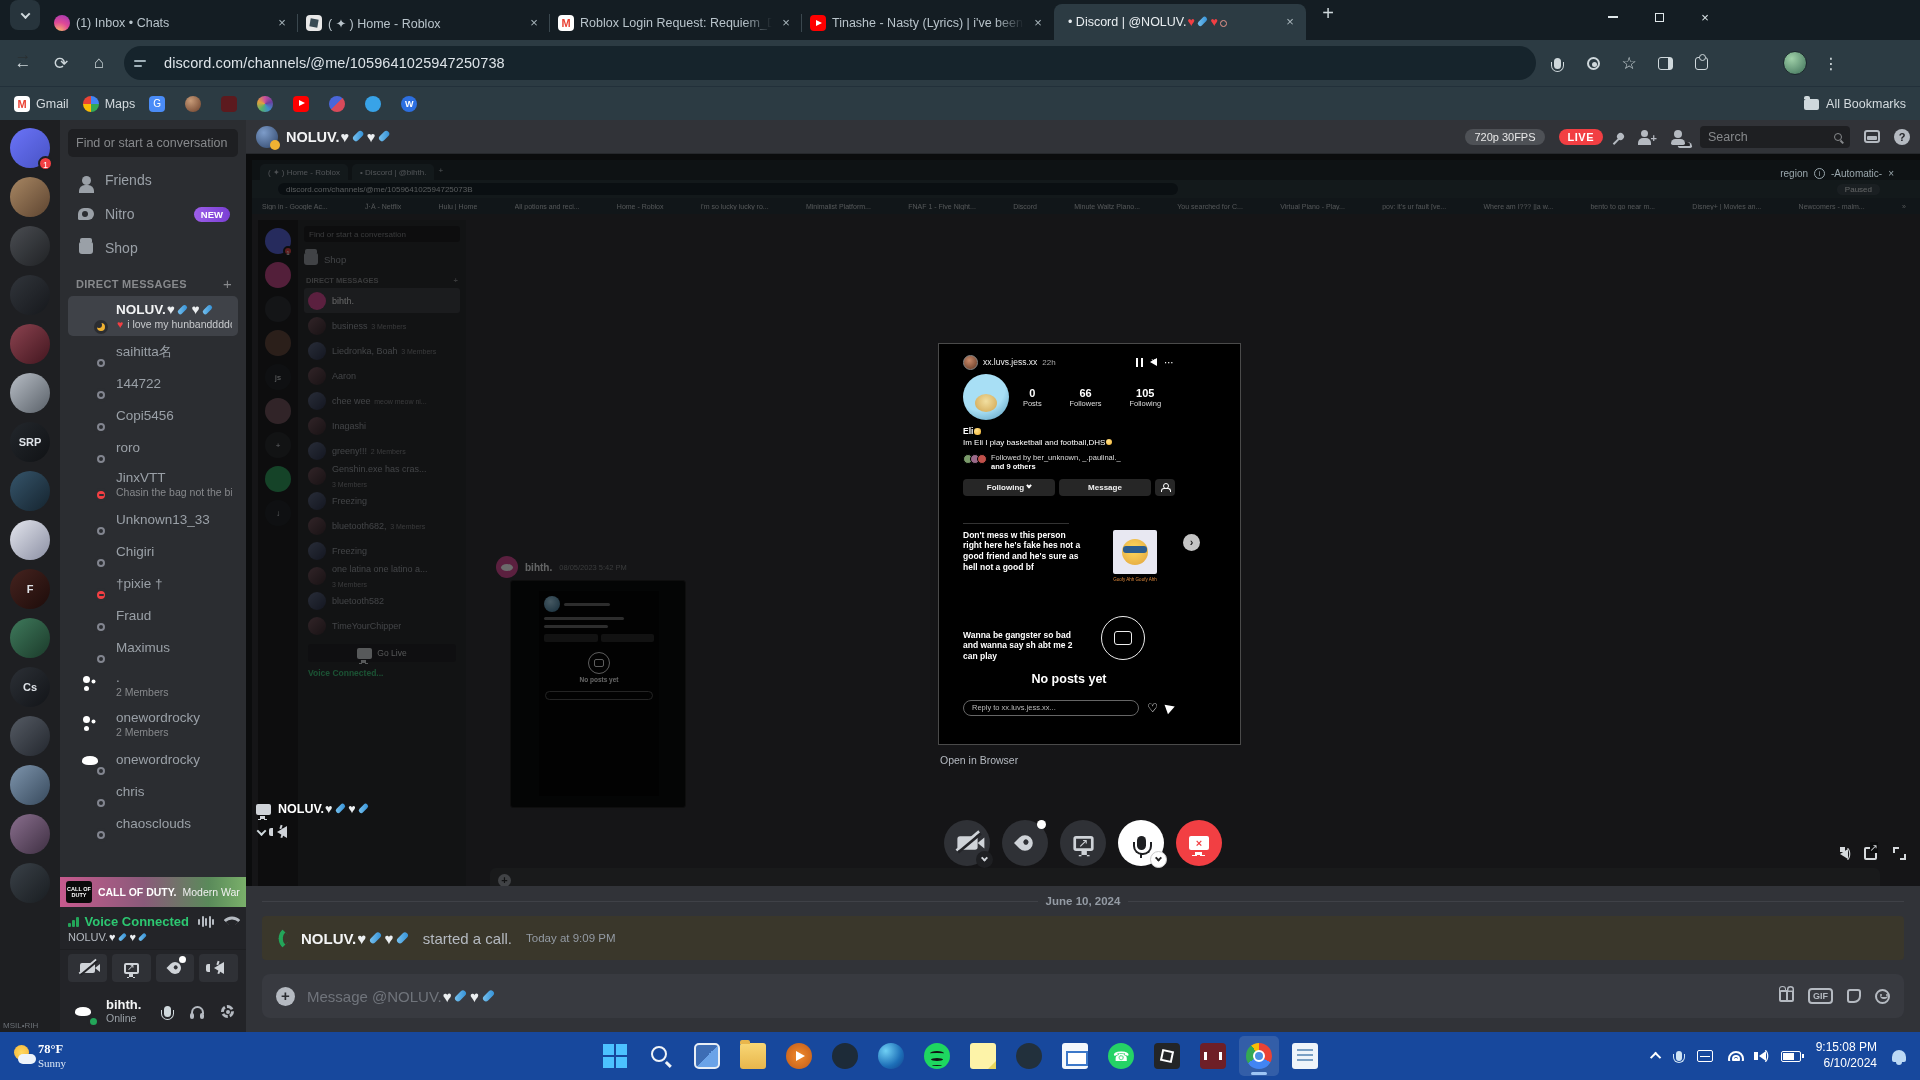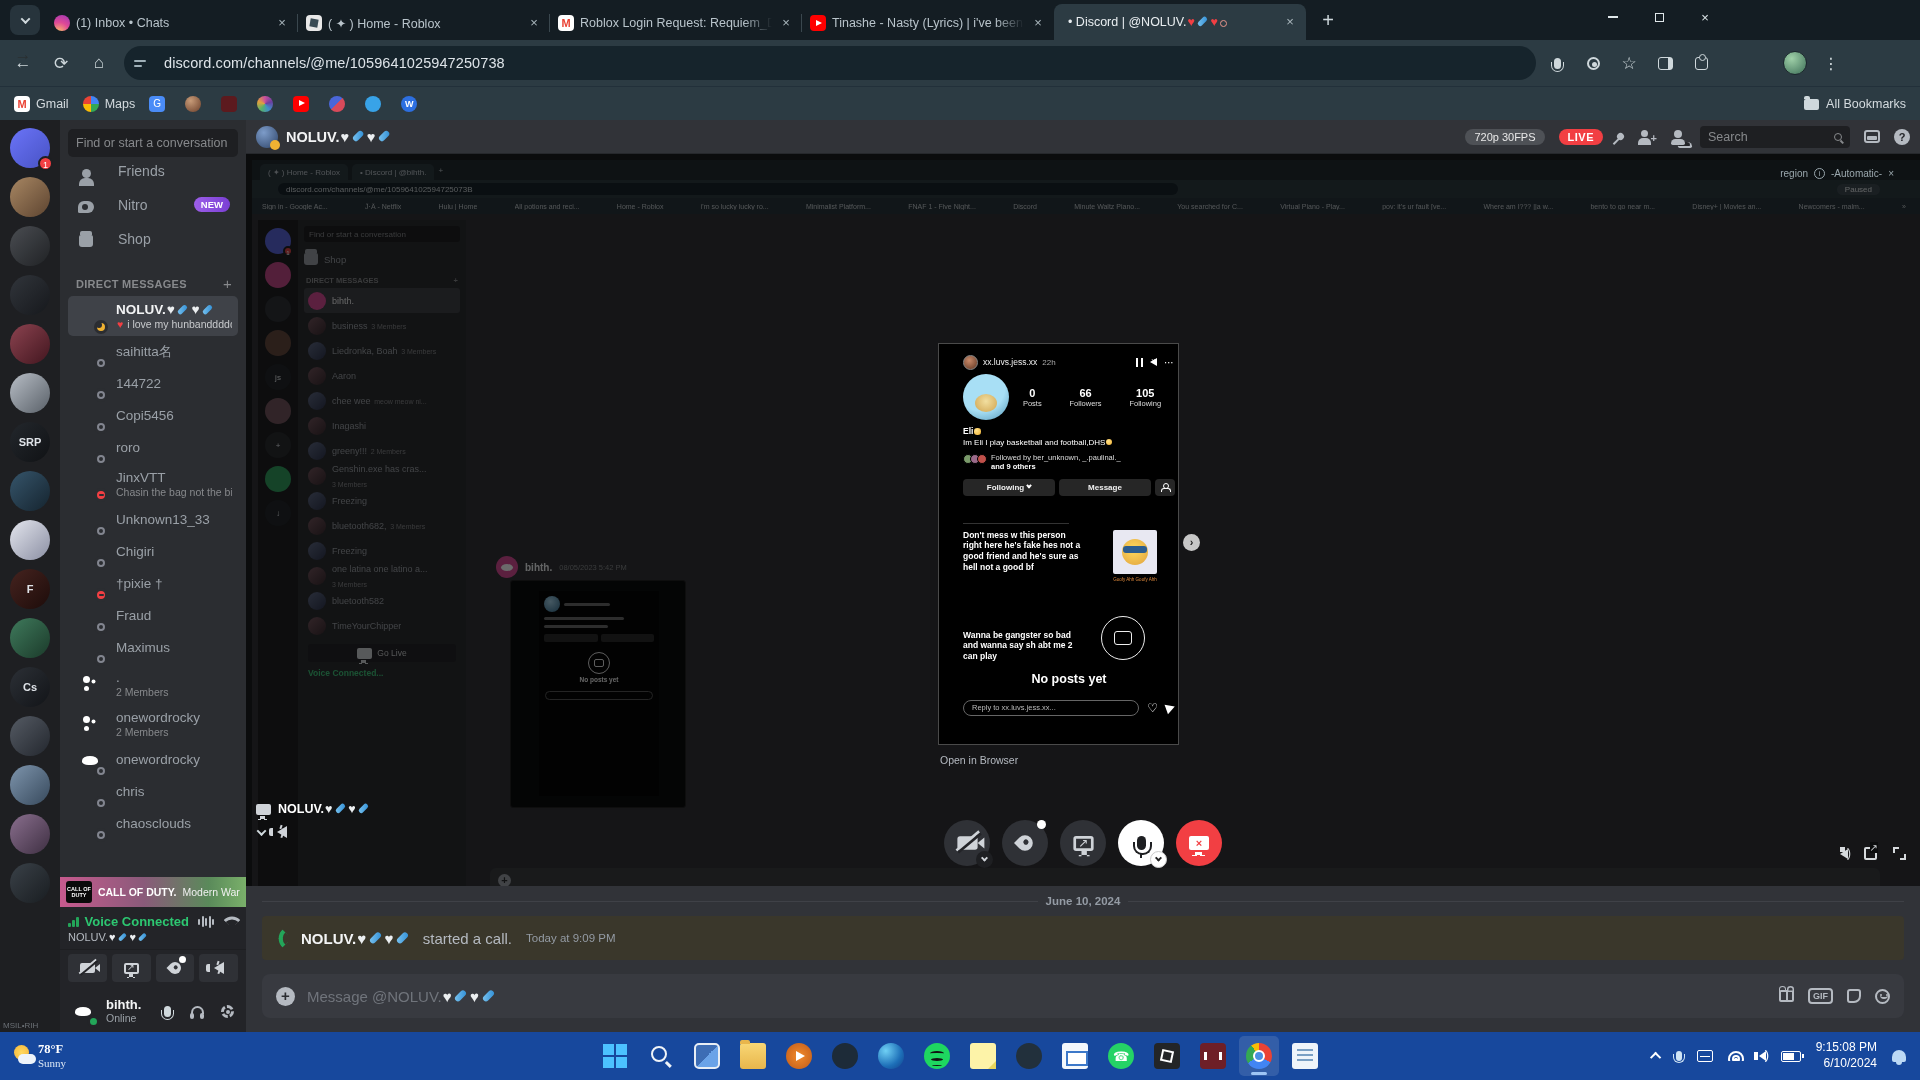--- a/index.html
+++ b/index.html
@@ -10,21 +10,21 @@
   
   .em{font-style:normal;}
   .em.hw{color:#eceff1;margin:0 1px;}
   .em.hr{color:#f23f43;margin:0 1px;}
   .em.pill{display:inline-block;width:.85em;height:.4em;border-radius:.5em;
     background:linear-gradient(135deg,#7cc4ef,#2f8ed6);transform:rotate(-45deg);margin:0 .12em;vertical-align:15%;}
   .em.ring{display:inline-block;width:.55em;height:.55em;border:.13em solid #e8958c;border-radius:50%;vertical-align:-5%;margin:0 .1em;}
   .em.face{display:inline-block;width:.75em;height:.75em;background:radial-gradient(circle at 35% 35%,#ffe08a,#f0b232);border-radius:50%;vertical-align:-5%;margin:0 .1em;}
 
   
-  .tabbar{position:absolute;left:0;top:0;width:1728px;height:40px;background:#141d23;display:flex;align-items:flex-end;}
+  .tabbar{position:absolute;left:0;top:0;width:1728px;height:40px;background:#141d23;display:flex;}
   .tabsearch{width:30px;height:30px;margin:0 6px 5px 10px;border-radius:8px;background:#27343c;display:flex;align-items:center;justify-content:center;}
   .chev{display:inline-block;width:7px;height:7px;border-right:2px solid #cfd8dc;border-bottom:2px solid #cfd8dc;transform:rotate(45deg) translate(-1px,-1px);}
   .tabs{display:flex;height:40px;align-items:flex-end;}
   .tab{width:252px;height:34px;display:flex;align-items:center;padding:0 8px;color:#b9c4cb;border-radius:8px 8px 0 0;position:relative;}
   .tab + .tab::before{content:"";position:absolute;left:-1px;top:8px;height:18px;width:1px;background:#3a474e;}
   .tab.active{background:#2c3b43;color:#e9eef1;height:36px;}
   .tab.active::before,.tab.active + .tab::before{display:none;}
   .tab-title{white-space:nowrap;overflow:hidden;flex:1;font-size:12.5px;margin:0 6px;mask-image:linear-gradient(90deg,#000 85%,transparent);-webkit-mask-image:linear-gradient(90deg,#000 85%,transparent);}
   .tab-close{width:16px;height:16px;border-radius:50%;text-align:center;line-height:15px;font-size:13px;color:#aab7bd;}
   .fav{width:16px;height:16px;border-radius:4px;flex:none;position:relative;}
@@ -95,21 +95,21 @@
   .rail-item{position:relative;width:40px;height:40px;flex:none;}
   .rail-circle{width:40px;height:40px;border-radius:50%;overflow:hidden;display:flex;align-items:center;justify-content:center;font-size:11px;color:#dfe3e8;font-weight:bold;}
   .rail-badge{position:absolute;right:-3px;bottom:-3px;min-width:15px;height:15px;background:#f23f43;border-radius:8px;border:2.5px solid #1e1f22;color:#fff;font-size:9px;text-align:center;line-height:15px;padding:0 2px;}
   .rail-badge:empty{display:none;}
   .rail-text:empty{display:none;}
   .corner-note{position:absolute;left:3px;bottom:2px;font-size:8px;color:#6b7076;}
 
   .sidebar{width:186px;background:#2b2d31;display:flex;flex-direction:column;flex:none;}
   .sb-search{margin:9px 8px 6px;height:28px;background:#1e1f22;border-radius:5px;color:#87898c;font-size:12.5px;display:flex;align-items:center;padding:0 8px;white-space:nowrap;overflow:hidden;}
   .sb-nav{display:flex;flex-direction:column;padding:0 8px;}
-  .sb-nav-item{height:34px;border-radius:5px;display:flex;align-items:flex-start;color:#9aa0a7;gap:22px;padding:0 8px;font-size:14px;position:relative;}
+  .sb-nav-item{height:34px;border-radius:5px;display:flex;align-items:center;color:#9aa0a7;gap:9px;padding:0 8px;font-size:14px;position:relative;}
   .sb-nav-ic{width:20px;height:20px;display:flex;align-items:center;justify-content:center;}
   .ppl{width:9px;height:9px;background:#9aa0a7;border-radius:50%;position:relative;}
   .ppl::after{content:"";position:absolute;left:-3px;top:9px;width:15px;height:8px;background:#9aa0a7;border-radius:6px 6px 0 0;}
   .nitro-ic{width:16px;height:12px;background:#9aa0a7;border-radius:8px 8px 8px 2px;position:relative;}
   .nitro-ic::after{content:"";position:absolute;left:4px;top:3px;width:6px;height:6px;background:#2b2d31;border-radius:50%;}
   .shop-ic{width:14px;height:12px;background:#9aa0a7;border-radius:2px 2px 3px 3px;position:relative;}
   .shop-ic::before{content:"";position:absolute;top:-4px;left:1px;width:12px;height:4px;background:#9aa0a7;border-radius:2px 2px 0 0;}
   .badge-new{position:absolute;right:8px;background:linear-gradient(90deg,#9c5ee8,#7a3fd4);color:#fff;font-size:9.5px;font-weight:bold;border-radius:8px;padding:2px 7px;margin-left:24px;}
   .dm-head{display:flex;align-items:center;justify-content:space-between;color:#87898c;font-size:11px;font-weight:bold;letter-spacing:.3px;padding:10px 14px 4px 16px;}
   .dm-plus{font-size:15px;font-weight:normal;}
@@ -249,21 +249,21 @@
   .mini-btns{display:flex;gap:3px;padding:6px 5px 0;}
   .mini-btn{flex:1;height:8px;background:#2a2a2a;border-radius:2px;}
   .mini-ring{margin:10px auto 2px;width:22px;height:22px;border:1.5px solid #ddd;border-radius:50%;display:flex;align-items:center;justify-content:center;}
   .mini-ring::after{content:"";width:8px;height:6px;border:1.5px solid #ddd;border-radius:2px;}
   .mini-noposts{color:#eee;font-size:6.5px;font-weight:bold;text-align:center;}
   .mini-reply{margin:8px 6px 0;height:9px;border:1px solid #555;border-radius:5px;}
   .n-input{position:absolute;left:24px;right:40px;top:648px;height:24px;background:#3a3d42;border-radius:6px;display:flex;align-items:center;padding:0 8px;color:#808489;font-size:9px;gap:6px;}
   .plus-circle{width:13px;height:13px;background:#9aa0a7;border-radius:50%;color:#2b2d31;font-size:11px;line-height:12px;text-align:center;font-weight:bold;flex:none;}
 
   
-  .bright-win{position:absolute;left:692px;top:189px;width:241px;height:402px;background:#000;border:1px solid #4a4a4a;}
+  .bright-win{position:absolute;left:692px;top:189px;width:303px;height:402px;background:#000;border:1px solid #4a4a4a;}
   .ig{position:absolute;left:24px;top:8px;width:212px;height:386px;background:#000;color:#fff;}
   .ig-head{display:flex;align-items:center;gap:5px;height:20px;}
   .ig-head-av{width:15px;height:15px;border-radius:50%;background:radial-gradient(circle at 40% 35%,#c98a6a,#5e3420);border:1px solid #888;}
   .ig-user{font-size:8.5px;color:#eee;}
   .ig-age{font-size:8px;color:#aaa;}
   .ig-head-ics{margin-left:auto;display:flex;align-items:center;gap:7px;}
   .pause-ic{width:7px;height:9px;border-left:2.5px solid #fff;border-right:2.5px solid #fff;}
   .mute-ic{width:0;height:0;border-top:4px solid transparent;border-bottom:4px solid transparent;border-right:7px solid #fff;position:relative;}
   .mute-ic::after{content:"×";position:absolute;left:1px;top:-6px;color:#fff;font-size:8px;}
   .ig-more{color:#fff;font-size:10px;letter-spacing:1px;}

